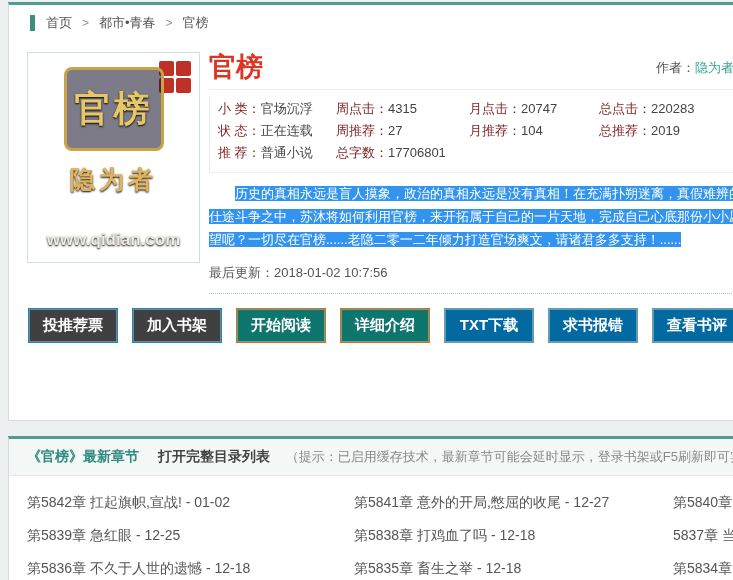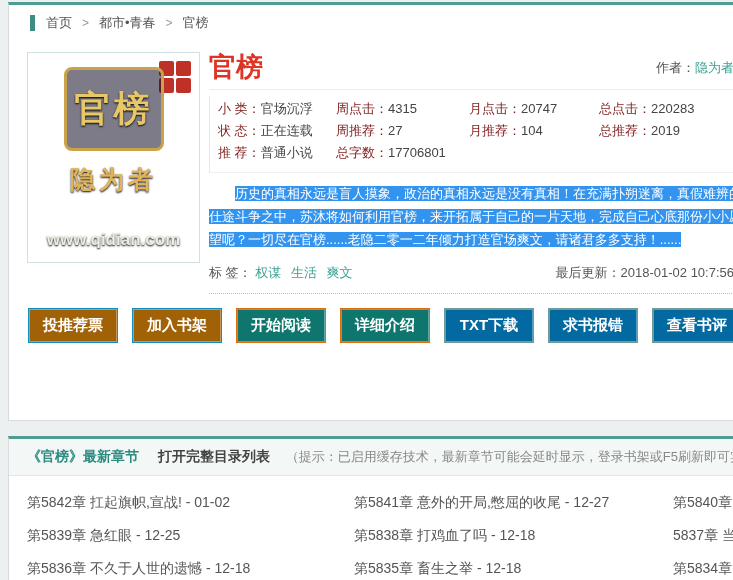--- a/index.html
+++ b/index.html
@@ -80,21 +80,21 @@
 
   
   .btn-row { display:flex; gap:14px; padding:14px 0 0 19px; }
   .btn {
     width:90px; height:35px; border:1px solid transparent;
     display:flex; align-items:center; justify-content:center;
     color:#fff; font-size:15px; font-weight:bold; cursor:pointer;
     box-shadow:inset 0 0 0 1px rgba(255,255,255,.35);
     font-family:"Liberation Sans", sans-serif;
   }
-  .btn-blue   { background:#a16207; border-color:#0f8dc6; }
+  .btn-blue   { background:#404040; border-color:#0f8dc6; }
   .btn-orange { background:#0f766e; border-color:#e06c0e; }
   .btn-sage   { background:#0369a1; border-color:#6f9a97; }
 
   
   .section-head { background:#f3f7f6; border-bottom:1px solid #e2e6e6; padding:9px 0 9px 18px; font-size:14px; white-space:nowrap; }
   .section-title { color:#2e8b80; font-weight:bold; }
   .toc-link { color:#444; font-weight:bold; margin-left:15px; text-decoration:none; cursor:pointer; }
   .section-hint { color:#888; font-size:13px; margin-left:12px; }
 
   .chapters { display:grid; grid-template-columns:327px 319px 420px; padding:10px 0 0 18px; }
@@ -156,26 +156,20 @@
           <span class="stat-cell"><span class="stat-label">总字数：</span><span class="stat-value">17706801</span></span>
           <span class="stat-cell"></span>
         </div>
 
         <div class="description">
           <span class="selected">历史的真相永远是盲人摸象，政治的真相永远是没有真相！在充满扑朔迷离，真假难辨的仕途斗争之中，苏沐将如何利用官榜，来开拓属于自己的一片天地，完成自己心底那份小小愿望呢？一切尽在官榜......老隐二零一二年倾力打造官场爽文，请诸君多多支持！......</span>
         </div>
 
         <div class="tags-row">
           <span>
-            <span>标 签：</span>
-            <a class="tag-link">权谋</a>
-            <a class="tag-link">生活</a>
-            <a class="tag-link">爽文</a>
-          </span>
-          <span>
             <span>最后更新：</span><span>2018-01-02 10:7:56</span>
           </span>
         </div>
 
       </div>
     </div>
 
     <div class="btn-row">
       <button class="btn btn-blue">投推荐票</button>
       <button class="btn btn-blue">加入书架</button>

